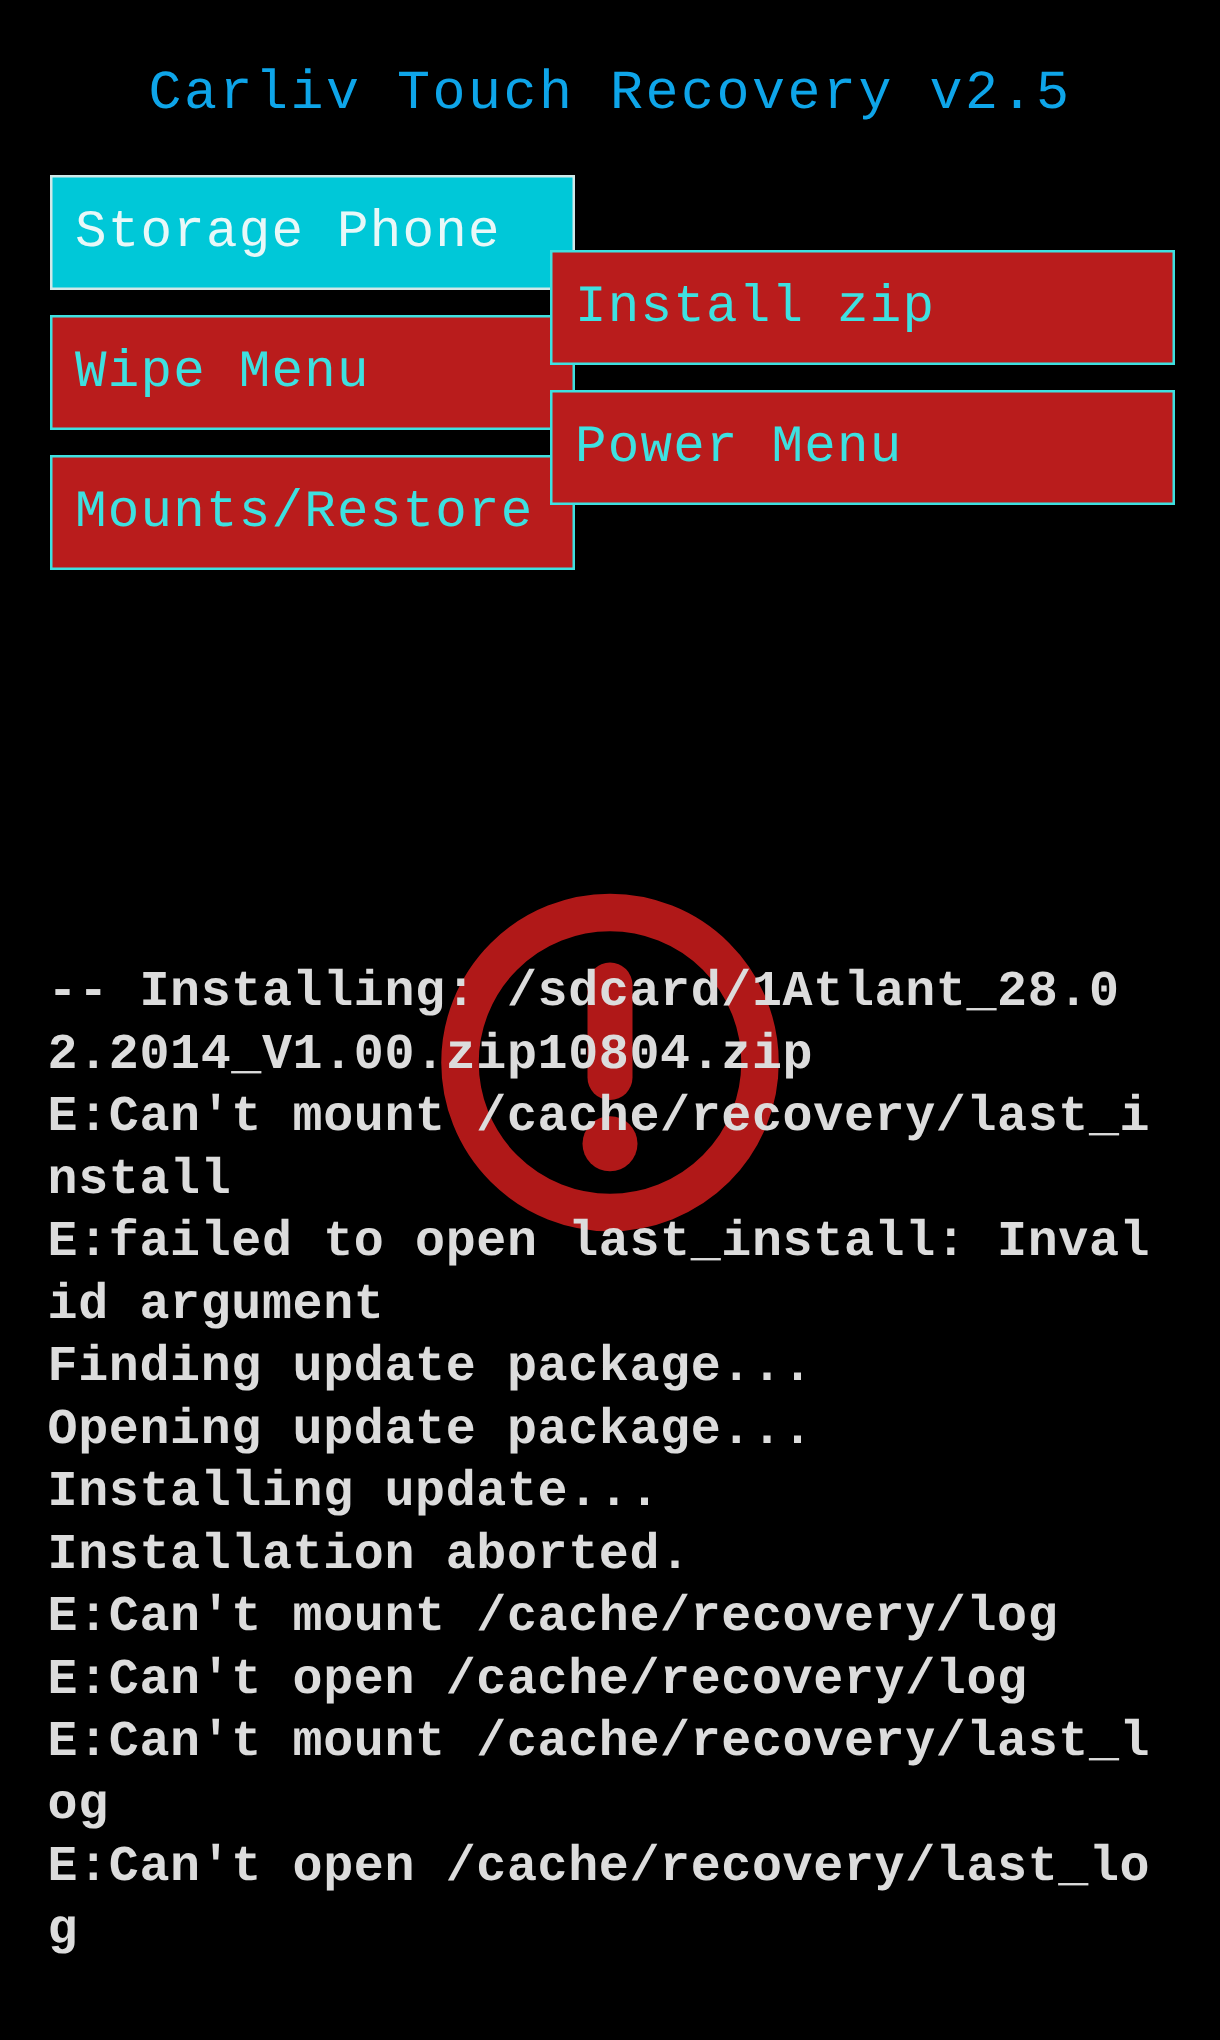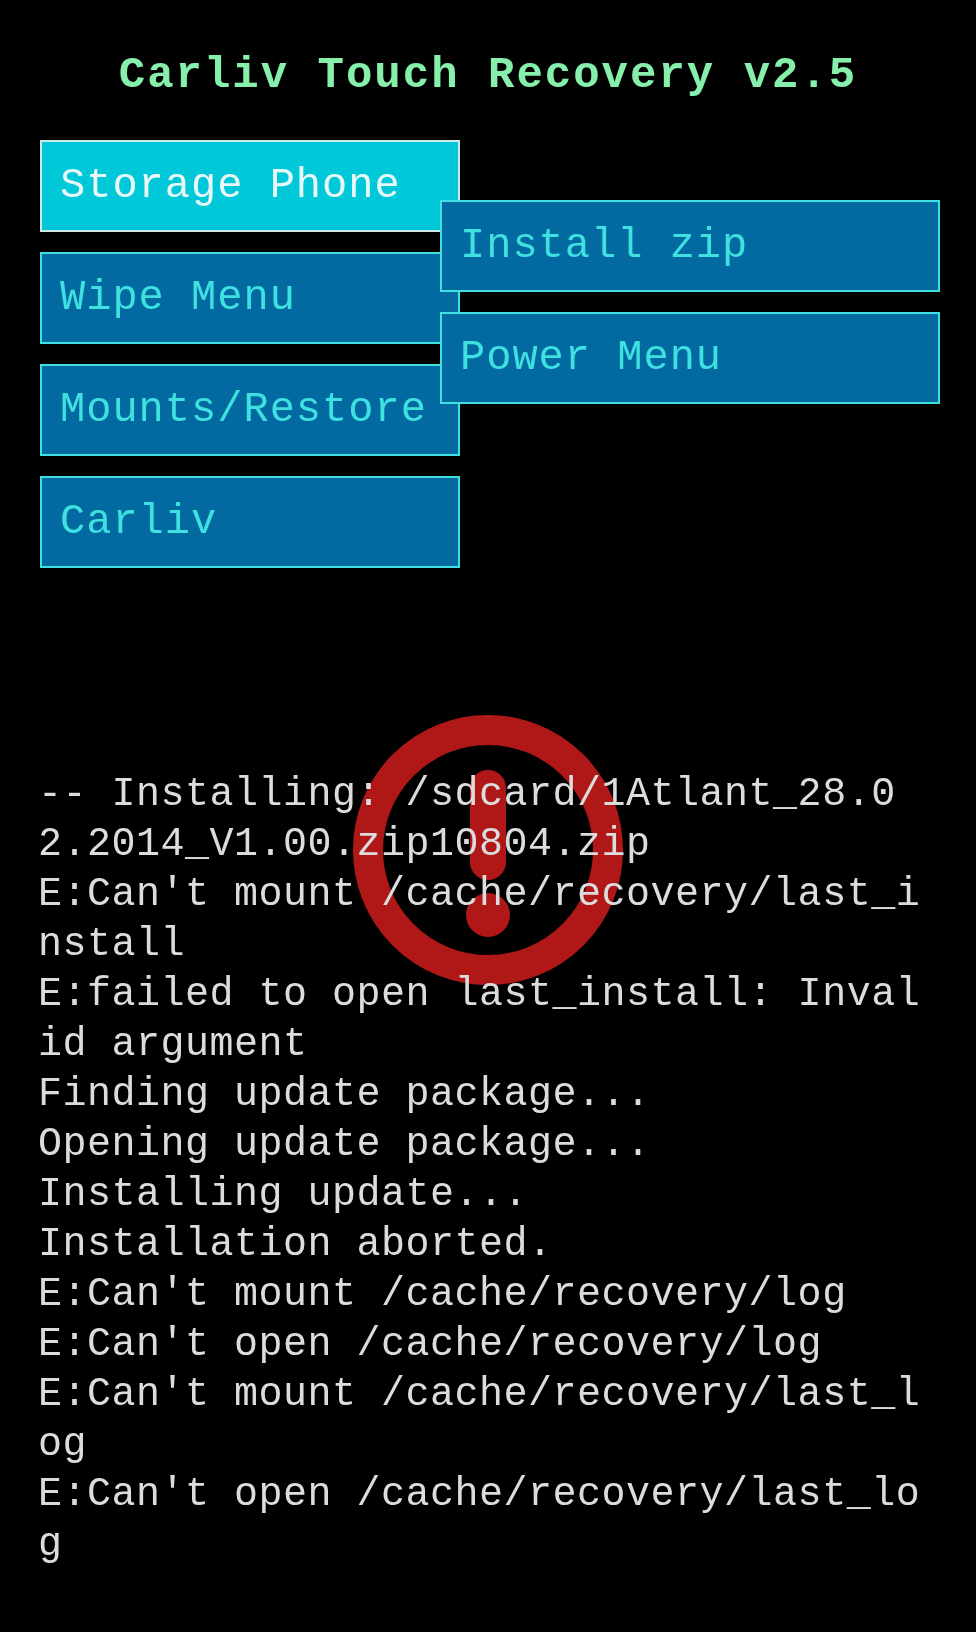--- a/index.html
+++ b/index.html
@@ -10,23 +10,23 @@
     font-family: 'Courier New', monospace;
     overflow: hidden;
   }
   .screen {
     width: 100%;
     height: 100%;
     padding: 50px 30px 30px 30px;
     position: relative;
   }
   .title {
-    color: #86efac;
+    color: #0ea5e9;
     font-size: 44px;
-    font-weight: bold;
+    font-weight: normal;
     text-align: center;
     margin-bottom: 40px;
     letter-spacing: 2px;
   }
   .menu-area {
     position: relative;
     height: 620px;
     margin-bottom: 10px;
   }
   .menu-col {
@@ -45,39 +45,40 @@
     top: 60px;
     width: 500px;
   }
   .menu-item {
     border: 2px solid #3ee0e0;
     color: #3ee0e0;
     font-size: 42px;
     font-weight: normal;
     padding: 20px 18px;
     letter-spacing: 1px;
-    background: #0369a1;
+    background: #b91c1c;
     cursor: pointer;
     white-space: nowrap;
   }
   .menu-item.selected {
     background: #00c8d8;
     color: #e8f8f8;
     border-color: #d0e8e8;
   }
   .log-area {
     color: #dcdcdc;
     font-size: 40px;
     line-height: 1.25;
     word-break: break-all;
     white-space: pre-wrap;
     letter-spacing: 0.5px;
     padding: 0 8px;
     position: relative;
     z-index: 2;
+    font-weight: bold;
   }
   .warn-bg {
     position: absolute;
     left: 50%;
     top: 700px;
     transform: translateX(-50%);
     z-index: 0;
     pointer-events: none;
   }
 </style>
@@ -93,21 +94,20 @@
     <rect x="132" y="70" width="36" height="110" rx="18" fill="#b01818"></rect>
     <circle cx="150" cy="215" r="22" fill="#b01818"></circle>
   </svg>
 
   <div class="menu-area">
 
     <div class="menu-col left">
       <div class="menu-item selected">Storage Phone</div>
       <div class="menu-item">Wipe Menu</div>
       <div class="menu-item">Mounts/Restore</div>
-      <div class="menu-item">Carliv</div>
     </div>
 
     <div class="menu-col right">
       <div class="menu-item">Install zip</div>
       <div class="menu-item">Power Menu</div>
     </div>
 
   </div>
 
   <div class="log-area">-- Installing: /sdcard/1Atlant_28.02.2014_V1.00.zip10804.zip

